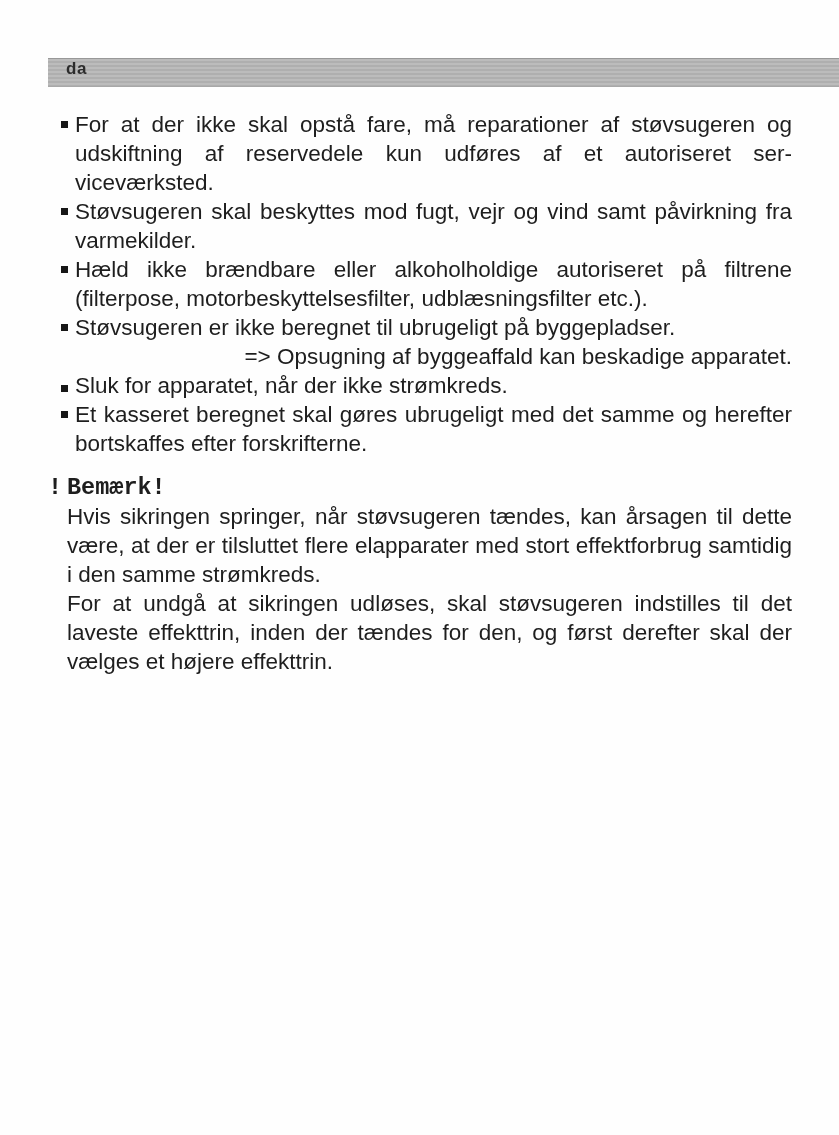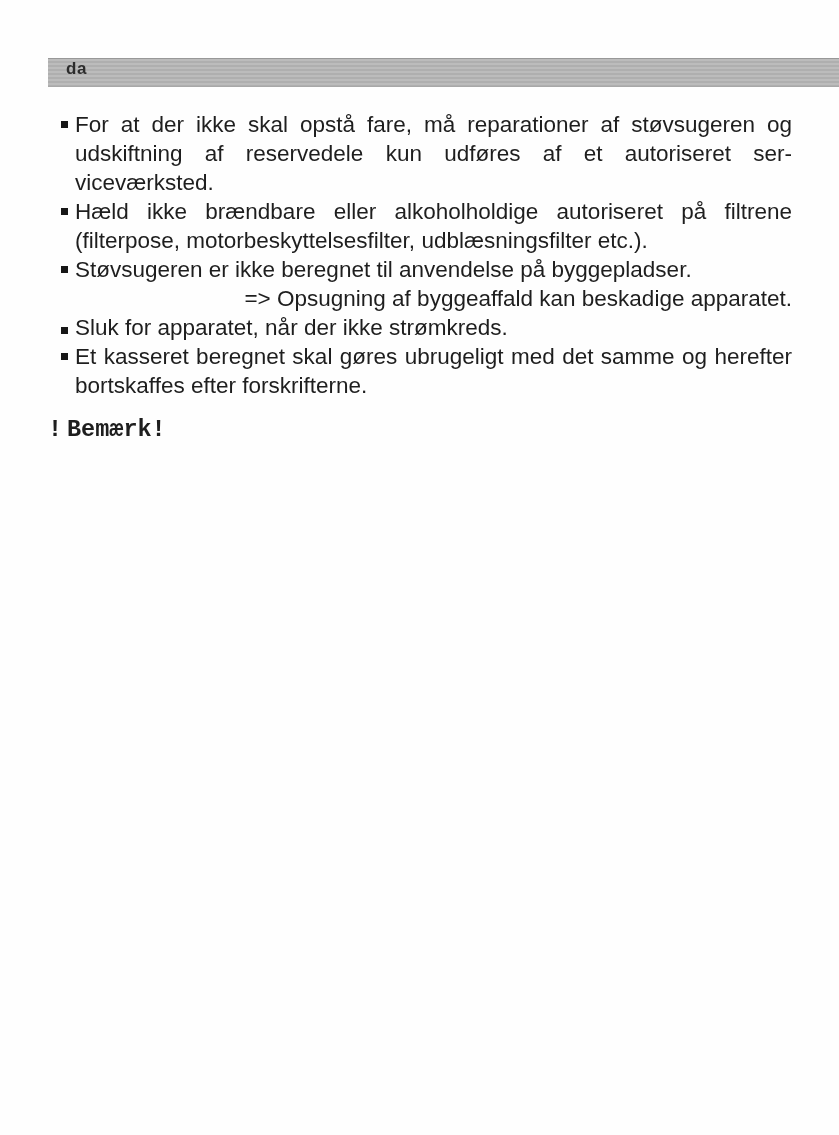--- a/index.html
+++ b/index.html
@@ -110,37 +110,43 @@
 
   <div class="content">
 
     <ul class="bullets">
       <li>
         <span class="sq"></span>
         <span>For at der ikke skal opstå fare, må reparationer af støvsugeren og udskiftning af reservedele kun udføres af et autoriseret ser­viceværksted.</span>
       </li>
       <li>
         <span class="sq"></span>
+        <span>Støvsugeren skal beskyttes mod fugt, vejr og vind samt påvir­kning fra varmekilder.</span>
+      </li>
+      <li>
+        <span class="sq"></span>
         <span>Hæld ikke brændbare eller alkoholholdige autoriseret på filtrene (filterpose, motorbeskyttelsesfilter, udblæsningsfilter etc.).</span>
       </li>
       <li>
         <span class="sq"></span>
-        <span>Støvsugeren er ikke beregnet til anvendelse på byggepladser.</span>
+        <span>Støvsugeren er ikke beregnet til ubrugeligt på byggepladser.</span>
         <div class="result-line">=&gt; Opsugning af byggeaffald kan beskadige apparatet.</div>
       </li>
       <li class="low-sq">
         <span class="sq"></span>
         <span>Sluk for apparatet, når der ikke strømkreds.</span>
       </li>
       <li>
         <span class="sq"></span>
         <span>Et kasseret beregnet skal gøres ubrugeligt med det samme og herefter bortskaffes efter forskrifterne.</span>
       </li>
     </ul>
 
     <div class="note">
       <div class="note-heading">
         <span class="excl">!</span><span>Bemærk!</span>
       </div>
+      <p>Hvis sikringen springer, når støvsugeren tændes, kan årsagen til dette være, at der er tilsluttet flere elapparater med stort effekt­forbrug samtidig i den samme strømkreds.</p>
+      <p>For at undgå at sikringen udløses, skal støvsugeren indstilles til det laveste effekttrin, inden der tændes for den, og først deref­ter skal der vælges et højere effekttrin.</p>
     </div>
 
   </div>
 </div>
 
 </body></html>

